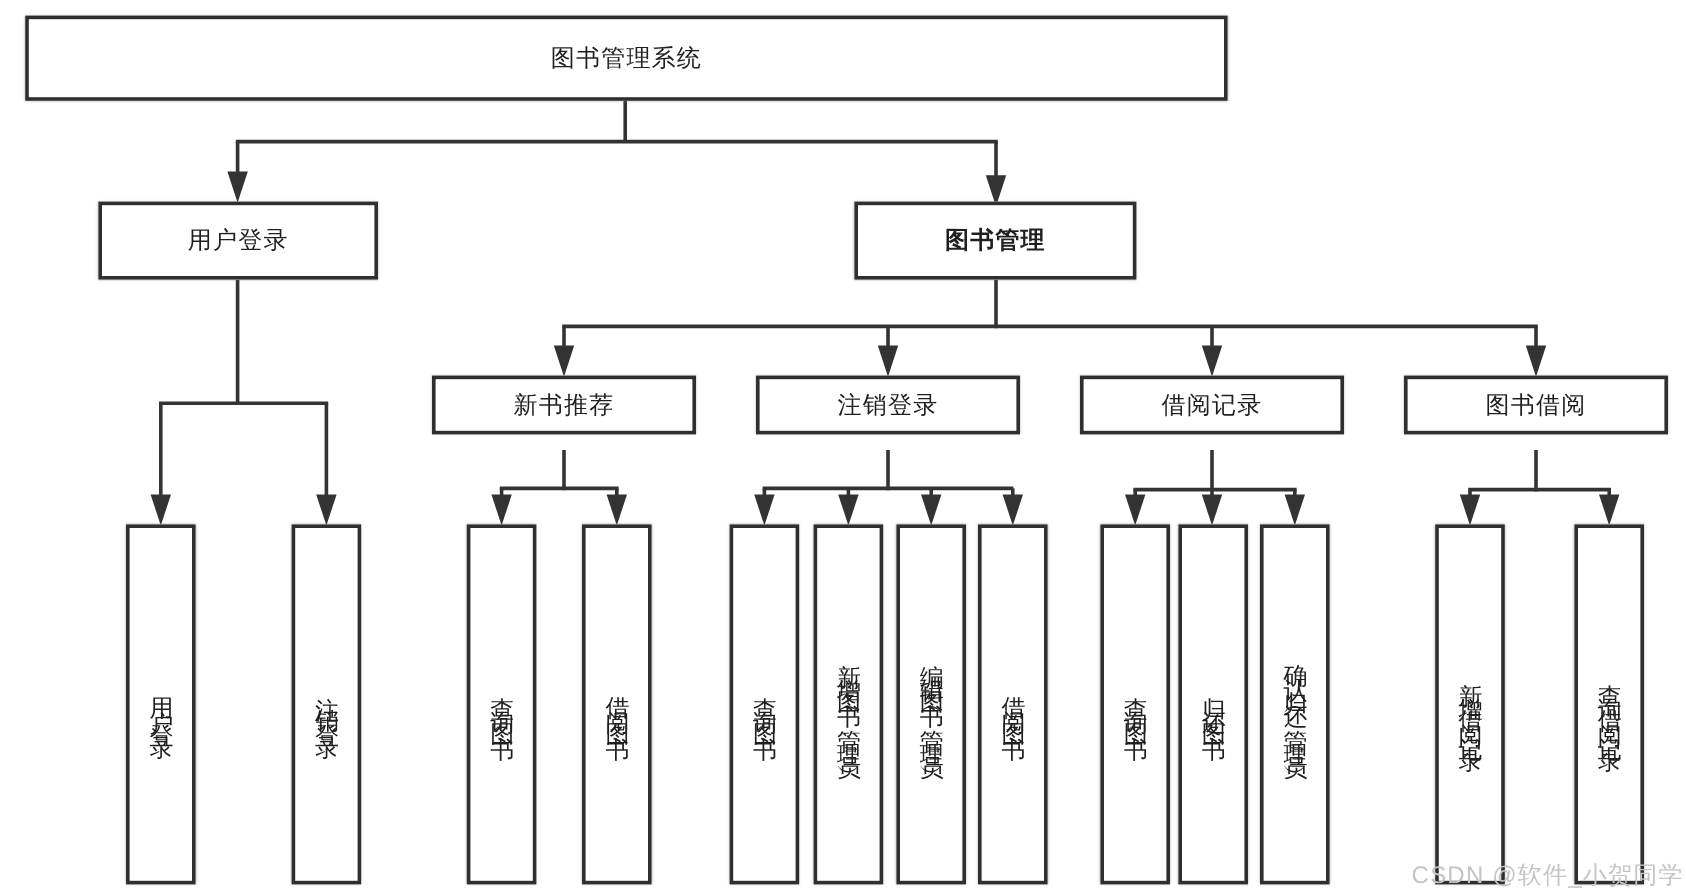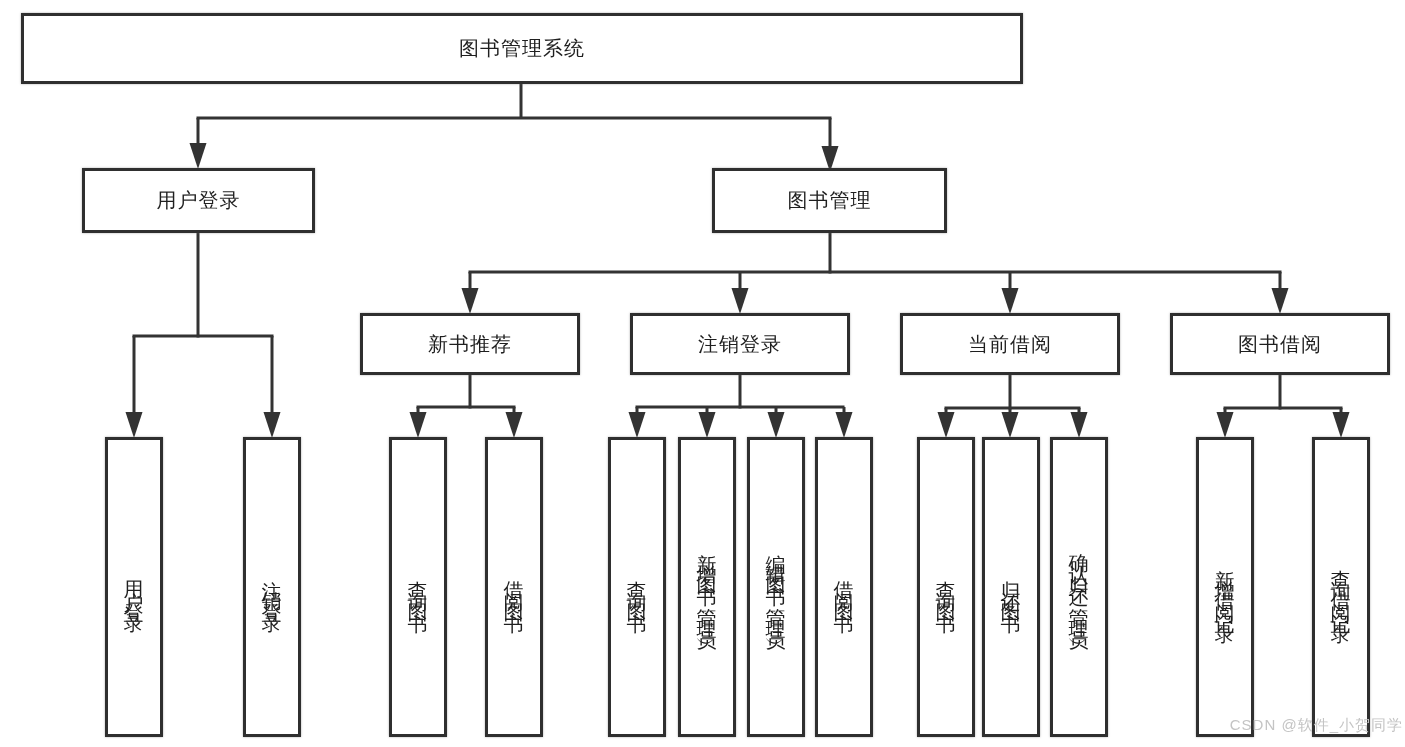--- a/index.html
+++ b/index.html
@@ -38,22 +38,22 @@
     box-shadow:0 0 2px rgba(110,110,110,0.55);
     display:flex;
     align-items:center;
     justify-content:center;
     font-size:20px;
     color:var(--text);
     letter-spacing:1px;
   }
   .node-root{ left:21px; top:13px; width:1002px; height:71px; }
   .node-l2a{ left:82px;  top:168px; width:233px; height:65px; }
-  .node-l2b{ left:712px; top:168px; width:235px; height:65px; }
-  .node-l3{ top:313px; width:220px; height:62px;font-family:Liberation Serif, serif; }
+  .node-l2b{ left:712px; top:168px; width:235px; height:65px;font-weight:bold; }
+  .node-l3{ top:313px; width:220px; height:49px;font-family:Liberation Serif, serif; }
   .leaf{
     position:absolute;
     top:437px;
     width:58px;
     height:300px;
     box-sizing:border-box;
     background:var(--background);
     border:3px solid var(--border);
     box-shadow:0 0 2px rgba(110,110,110,0.55);
     display:flex;
@@ -66,21 +66,21 @@
     font-size:20px;
     letter-spacing:11px;
     color:var(--text);
     line-height:1;
     white-space:nowrap;
   }
   .watermark{
     position:absolute;
     right:2px;
     top:716px;
-    font-size:15px;
+    font-size:20px;
     color:var(--watermark);
     letter-spacing:1px;
     z-index:5;
     white-space:nowrap;
   }
 </style>
 </head>
 <body>
 
 <div class="canvas">
@@ -158,21 +158,21 @@
     <span>图书管理</span>
   </div>
 
   <div class="node node-l3" style="left:360px">
     <span>新书推荐</span>
   </div>
   <div class="node node-l3" style="left:630px">
     <span>注销登录</span>
   </div>
   <div class="node node-l3" style="left:900px">
-    <span>当前借阅</span>
+    <span>借阅记录</span>
   </div>
   <div class="node node-l3" style="left:1170px">
     <span>图书借阅</span>
   </div>
 
   <div class="leaf" style="left:105px">
     <span class="vtext">用户登录</span>
   </div>
   <div class="leaf" style="left:243px">
     <span class="vtext">注销登录</span>

